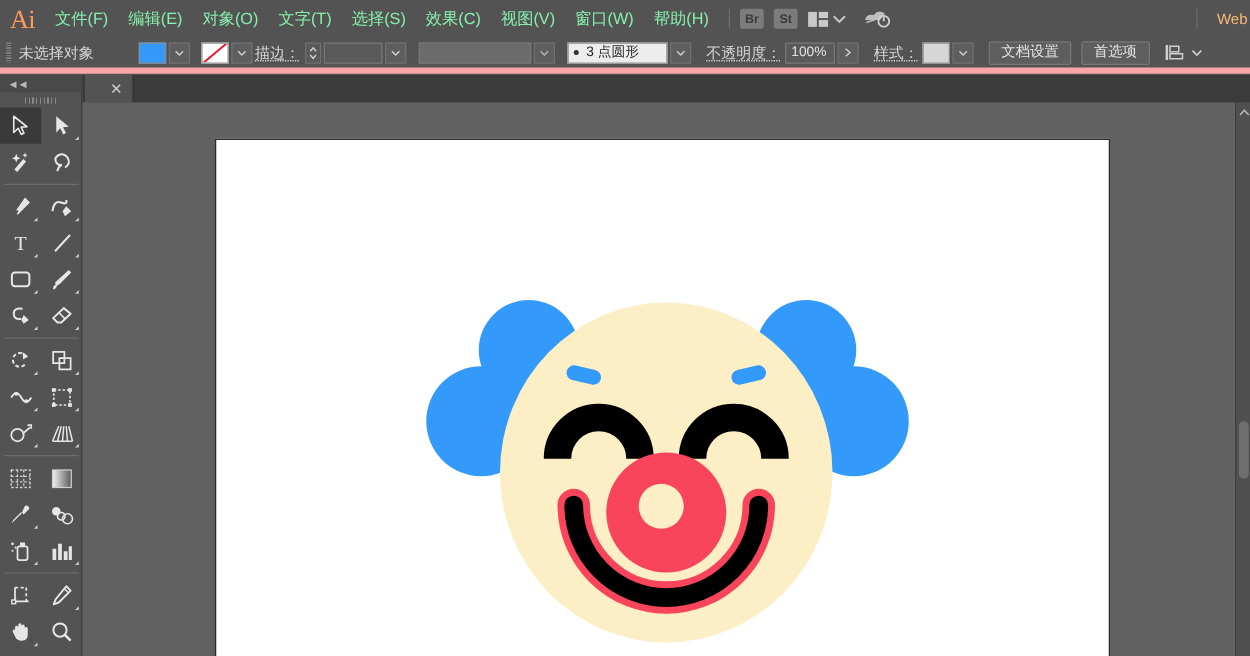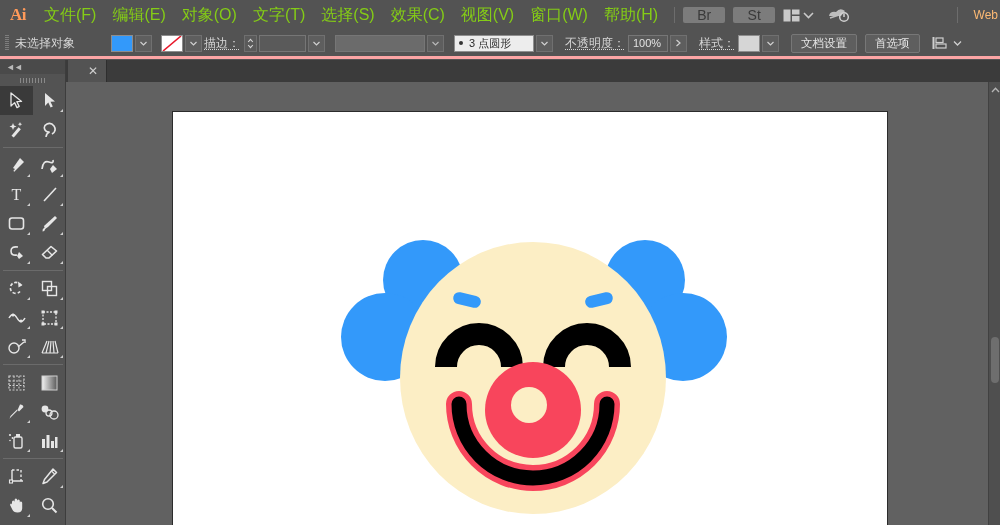--- a/index.html
+++ b/index.html
@@ -14,52 +14,52 @@
 
   
   #menubar {
     position: absolute; left: 0; top: 0; width: 1000px; height: 30px;
     background: #535353;
     display: flex; align-items: center;
   }
   #ai-logo {
     width: 36px; height: 30px;
     display: flex; align-items: center; justify-content: center;
-    color: #ff9a5a; font-size: 17px; font-weight: bold;
+    color: #ff9a5a; font-size: 21px; font-weight: normal;
     font-family: "Liberation Serif", serif;
     letter-spacing: -0.5px;
   }
   .menu-item {
     padding: 0 8px; height: 30px; line-height: 30px;
-    font-size: 16px; color: #84cc16; white-space: nowrap;
+    font-size: 13px; color: #86efac; white-space: nowrap;
     cursor: default;
   }
   .mb-sep {
     width: 1px; height: 16px; background: #6d6d6d; margin: 0 8px;
   }
   .mb-badge {
-    width: 42px; height: 16px; background: #7c7c7c; color: #3a3a3a;
-    font-size: 14px; font-weight: normal; border-radius: 2px;
+    width: 19px; height: 16px; background: #7c7c7c; color: #3a3a3a;
+    font-size: 10px; font-weight: bold; border-radius: 2px;
     display: flex; align-items: center; justify-content: center;
     margin-right: 8px; cursor: default;
   }
   .mb-icon { display: flex; align-items: center; justify-content: center; cursor: default; }
   #web-label {
     position: absolute; right: 0; top: 0; height: 30px; line-height: 30px;
     padding-right: 2px; font-size: 12px; color: #fdba74;
   }
   #web-sep {
     position: absolute; right: 42px; top: 7px; width: 1px; height: 16px; background: #6d6d6d;
   }
 
   
   #controlbar {
     position: absolute; left: 0; top: 30px; width: 1000px; height: 29px;
     background: #535353;
-    border-bottom: 3px solid #fca5a5;
+    border-bottom: 5px solid #fca5a5;
     display: flex; align-items: center;
   }
   #cb-grip {
     width: 4px; height: 16px; margin: 0 6px 0 5px;
     background-image: repeating-linear-gradient(to bottom,#7d7d7d 0 1px,transparent 1px 2px);
   }
   .cb-label {
     font-size: 12px; color: #d6d6d6; white-space: nowrap;
   }
   .cb-label.under { text-decoration: underline; text-decoration-style: dotted; text-underline-offset: 2px; }

